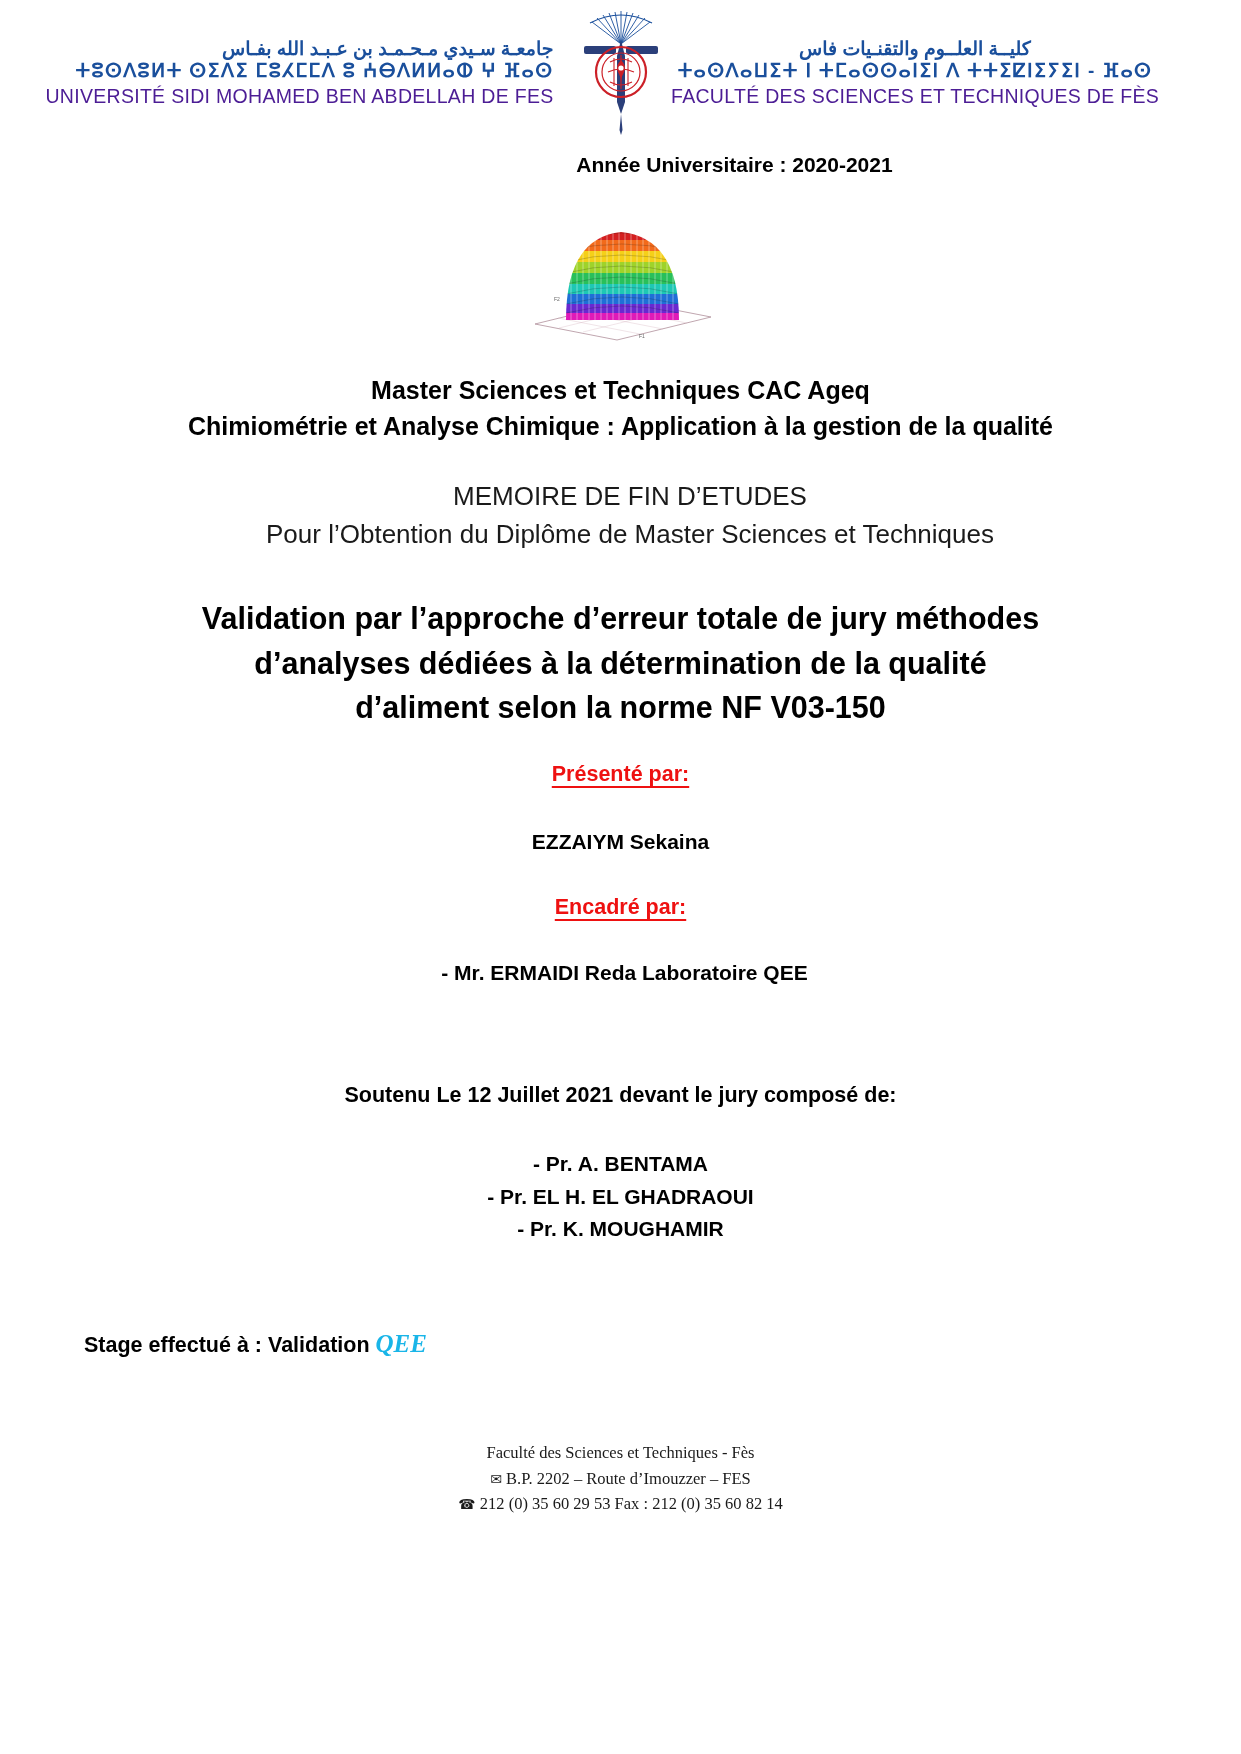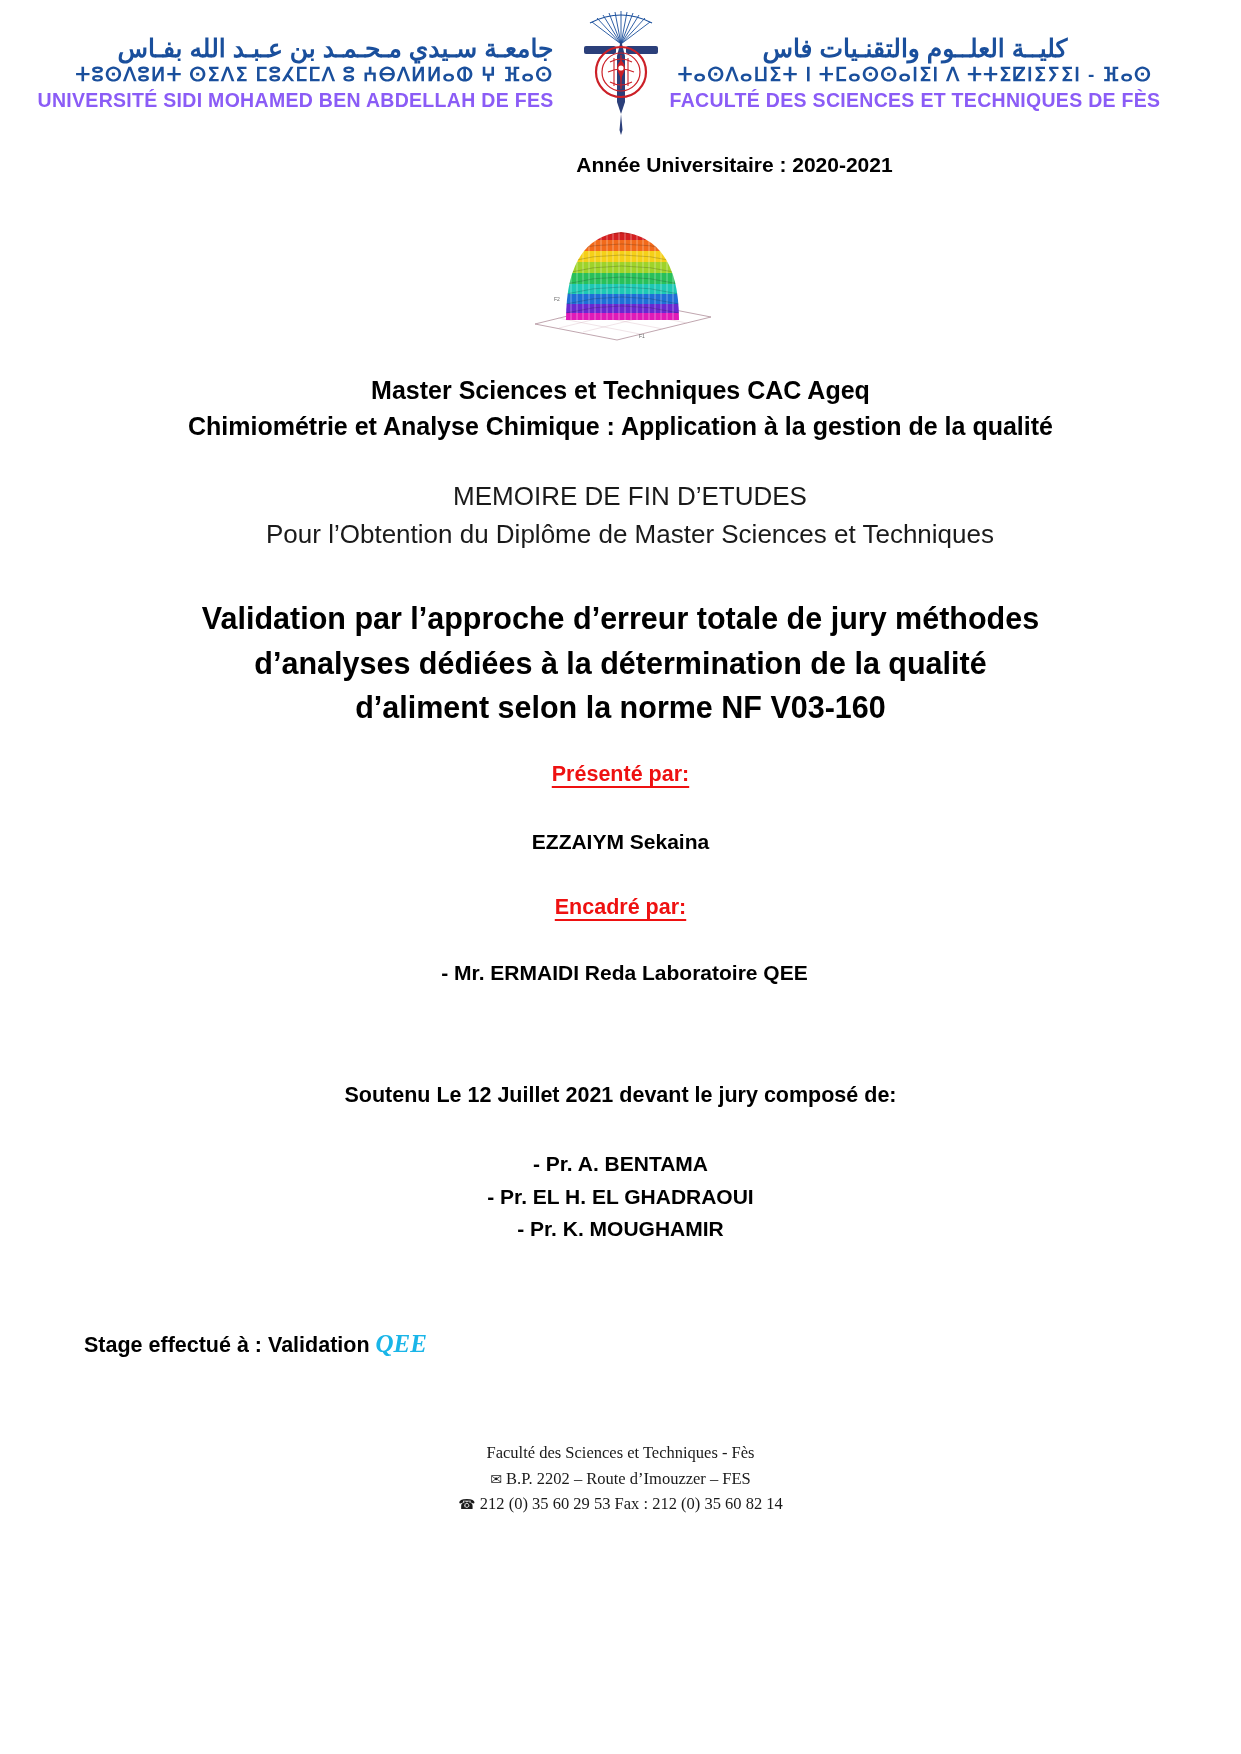--- a/index.html
+++ b/index.html
@@ -32,42 +32,42 @@
   .lh-block {
     display: flex;
     flex-direction: column;
     align-items: center;
     justify-content: center;
     color: #1a4f9c;
   }
   .lh-left { width: 455px; align-items: flex-end; padding-right: 8px; }
   .lh-right { width: 455px; align-items: center; padding-left: 8px; }
   .lh-arabic {
-    font-size: 25px;
+    font-size: 19px;
     font-weight: bold;
     letter-spacing: 1px;
     line-height: 1.15;
     direction: rtl;
     color: #1a4f9c;
     white-space: nowrap;
   }
   .lh-tifinagh {
     font-size: 19px;
     font-weight: bold;
     letter-spacing: 1.4px;
     line-height: 1.3;
     color: #1a4f9c;
     white-space: nowrap;
   }
   .lh-latin {
     font-size: 19.5px;
-    font-weight: bold;
+    font-weight: normal;
     letter-spacing: 0.3px;
     line-height: 1.25;
-    color: #8b5cf6;
+    color: #4c1d95;
     white-space: nowrap;
   }
 
   
   .emblem {
     width: 118px;
     height: 126px;
     position: relative;
     flex: 0 0 118px;
   }
@@ -329,21 +329,21 @@
   </div>
 
   <div class="block" style="top:478px;">
     <div class="memoire-line">MEMOIRE DE FIN D’ETUDES</div>
     <div class="memoire-line">Pour l’Obtention du Diplôme de Master Sciences et Techniques</div>
   </div>
 
   <div class="block" style="top:596px;">
     <div class="thesis-title">Validation par l’approche d’erreur totale de jury méthodes</div>
     <div class="thesis-title">d’analyses dédiées à la détermination de la qualité</div>
-    <div class="thesis-title">d’aliment selon la norme NF V03-160</div>
+    <div class="thesis-title">d’aliment selon la norme NF V03-150</div>
   </div>
 
   <div class="block" style="top:762px;">
     <span class="red-head">Présenté par:</span>
   </div>
   <div class="block" style="top:830px;">
     <span class="author-name">EZZAIYM Sekaina</span>
   </div>
 
   <div class="block" style="top:895px;">

